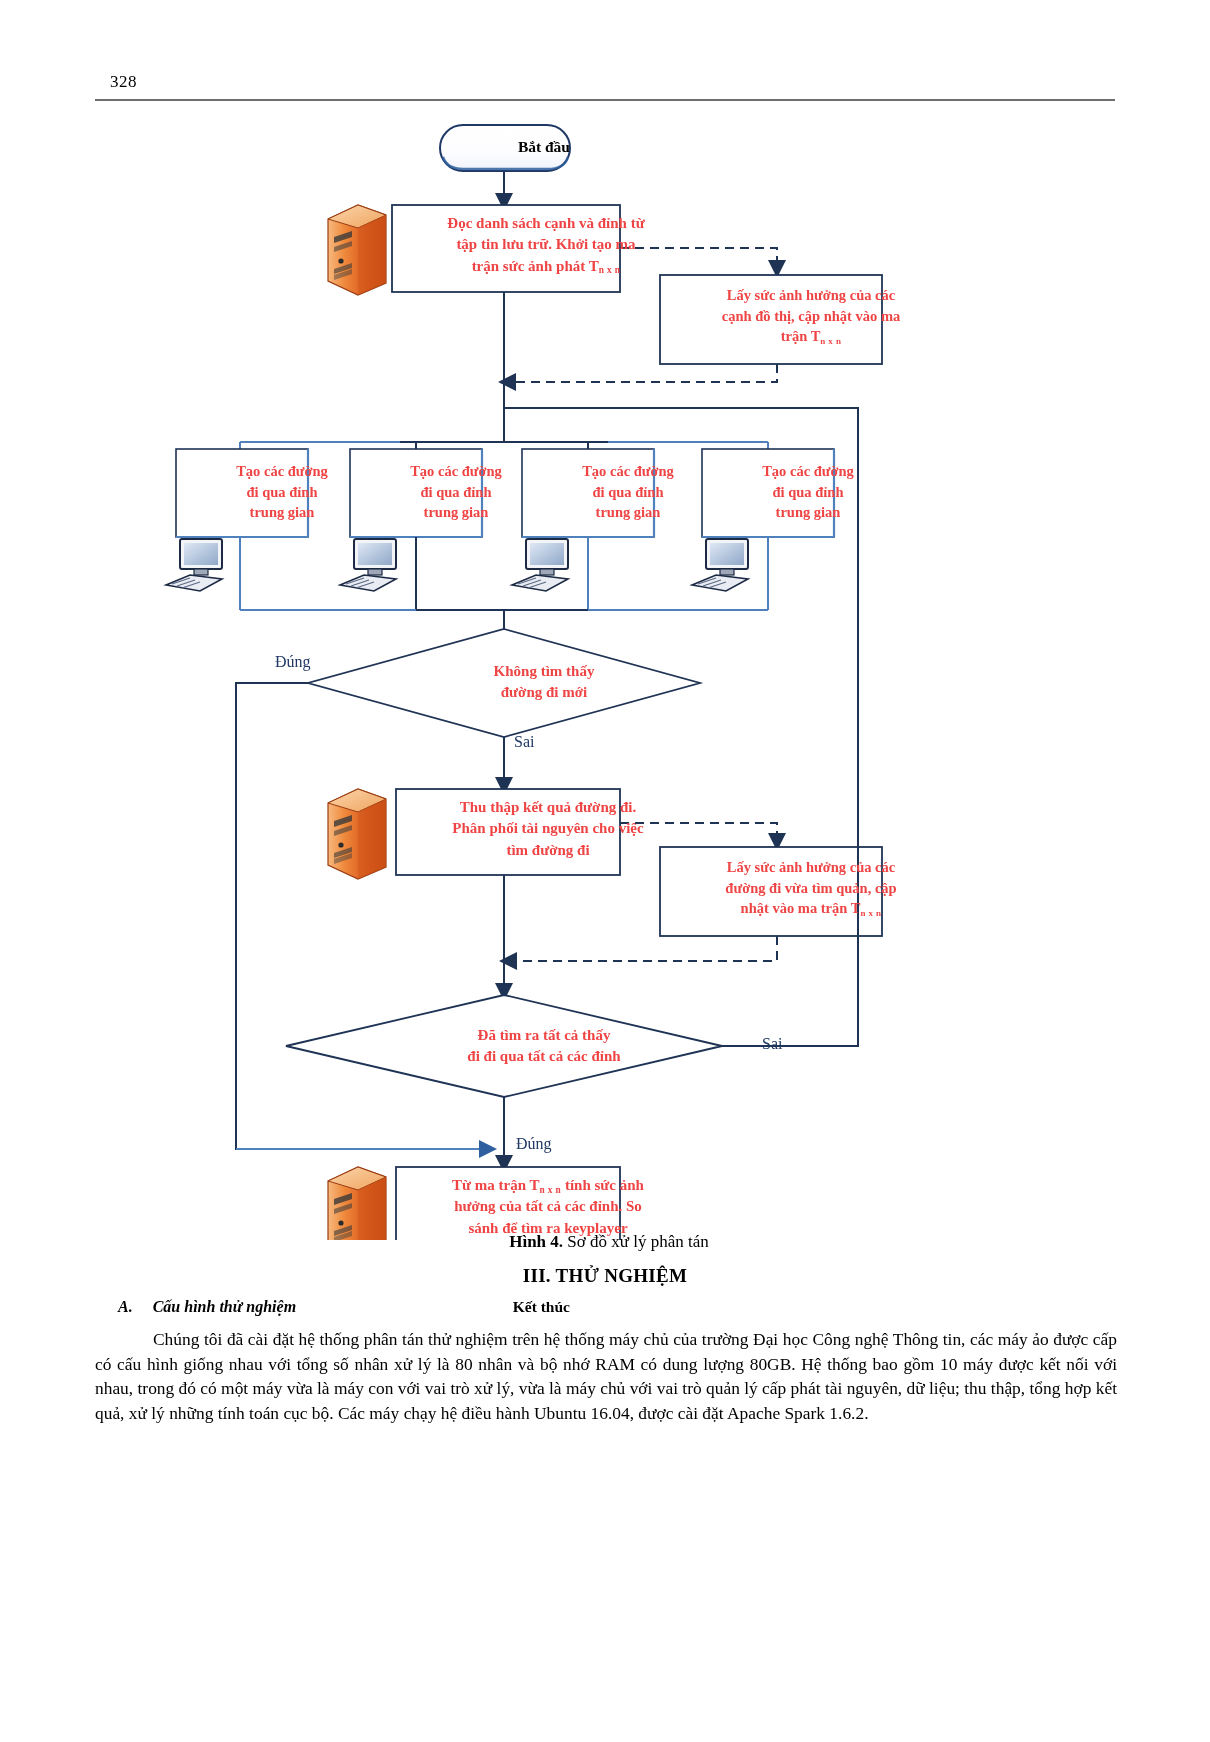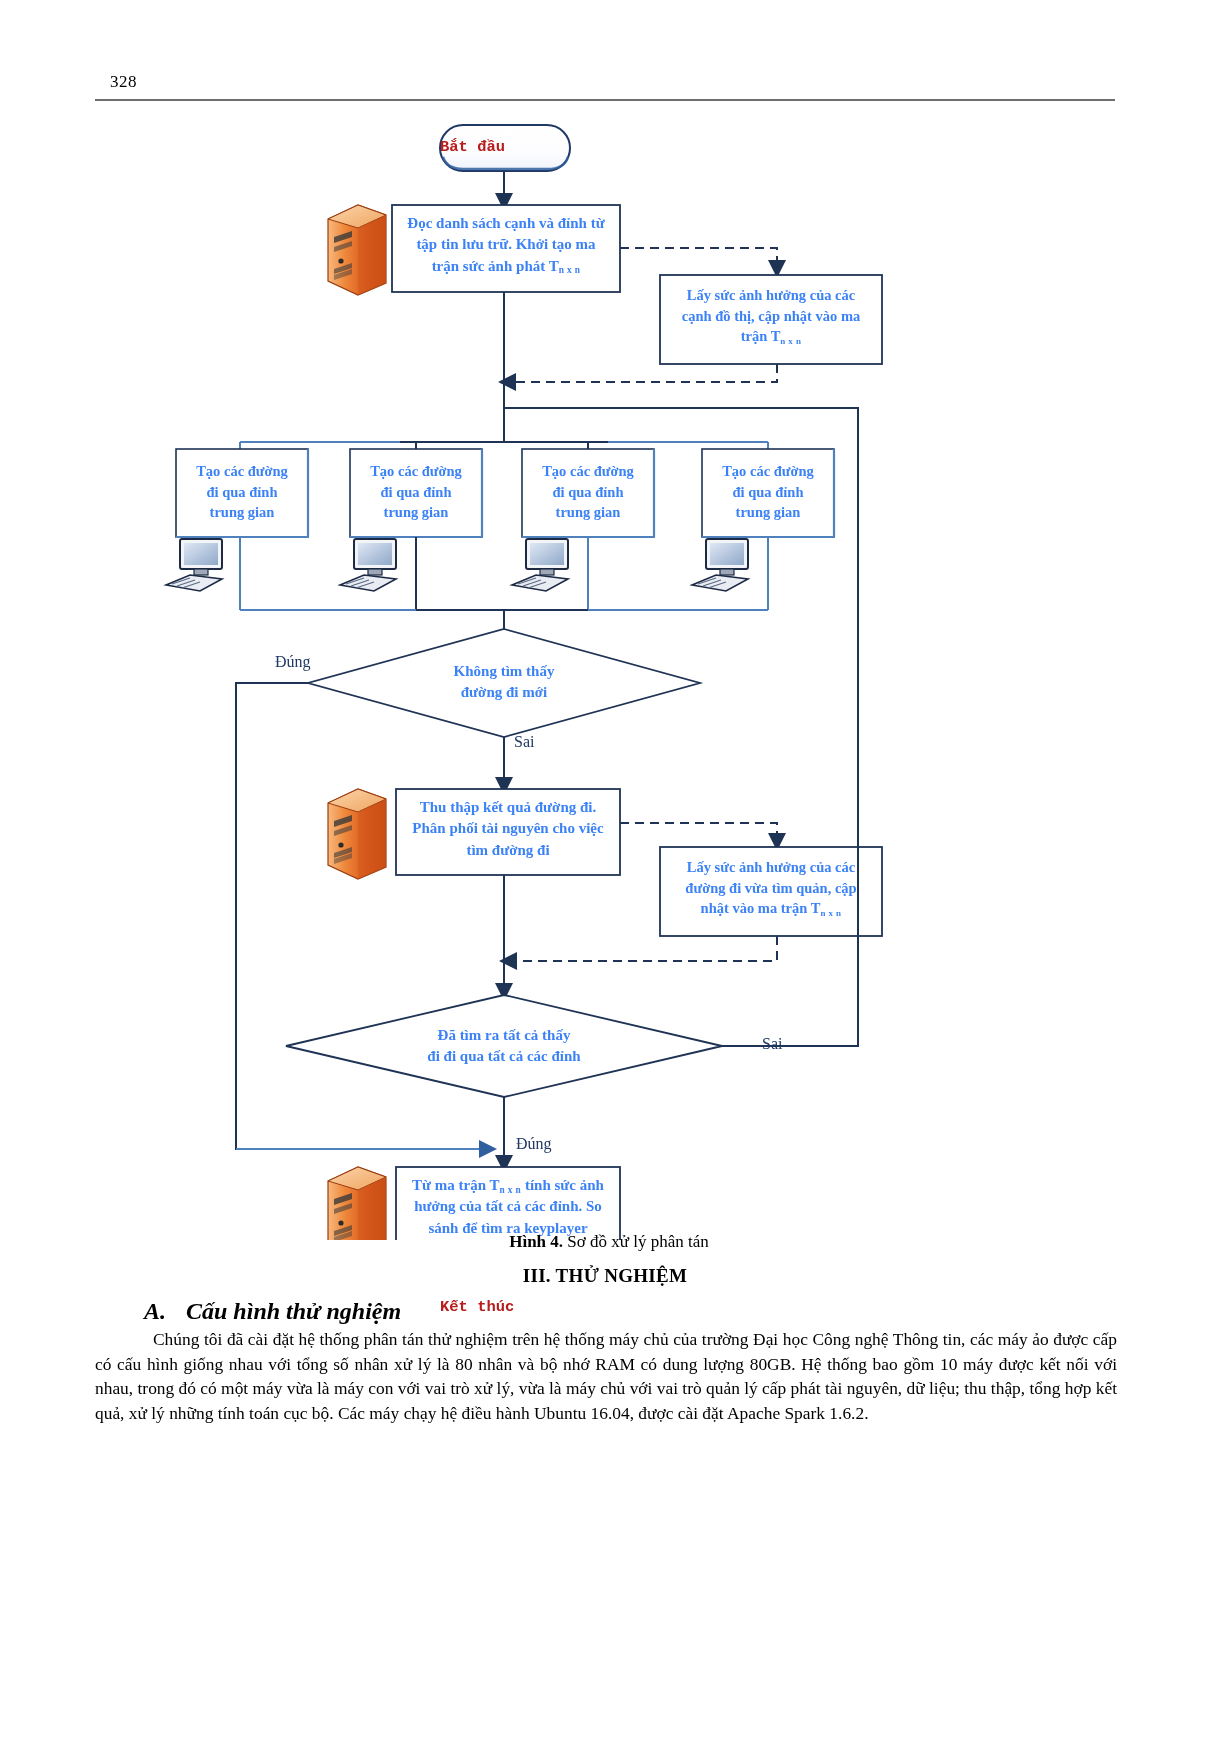--- a/index.html
+++ b/index.html
@@ -32,63 +32,64 @@
   }
 
   
   #diagram {
     position:absolute; left:0; top:105px; width:1210px; height:1135px;
   }
   #diagram svg { display:block; }
 
   .node-label {
     position:absolute;
-    color:#3b82f6;
+    color:#ef4444;
     font-family:"Liberation Serif", serif;
     font-weight:bold;
     font-size:15px;
     line-height:1.42;
     text-align:center;
     white-space:nowrap;
+    margin-left:40px;
   }
   .edge-label {
     position:absolute;
     color:#1f3864;
     font-family:"Liberation Serif", serif;
     font-weight:normal;
     font-size:16px;
     white-space:nowrap;
   }
   .term-label {
     position:absolute;
-    color:#b91c1c;
-    font-family:Liberation Mono, monospace;
+    color:#000000;
+    font-family:Liberation Serif, serif;
     font-weight:bold;
     font-size:15.5px;
-    text-align:left;
+    text-align:right;
     white-space:nowrap;
   }
   .small-box-label { font-size:14.5px; }
   sub { font-size:.62em; vertical-align:baseline; position:relative; top:.30em; letter-spacing:.4px;}
 
   
   #fig-caption {
     position:absolute; left:4px; top:1232px; width:1210px;
     text-align:center; font-size:17px;
   }
   #fig-caption .cap-strong { font-weight:bold; }
 
   #sec-title {
     position:absolute; left:0; top:1265px; width:1210px;
     text-align:center; font-size:19px; font-weight:bold;
     letter-spacing:.3px;
   }
   #sub-title {
-    position:absolute; left:144px; top:1298px;
-    font-size:24px; font-weight:bold; font-style:italic;
+    position:absolute; left:118px; top:1298px;
+    font-size:16px; font-weight:bold; font-style:italic;
   }
   #sub-title .sub-letter { margin-right:20px; }
 
   #body-text {
     position:absolute; left:95px; top:1327px; width:1022px;
     font-size:17.4px; line-height:1.42; text-align:justify;
     text-indent:58px;
   }
 </style>
 </head>

